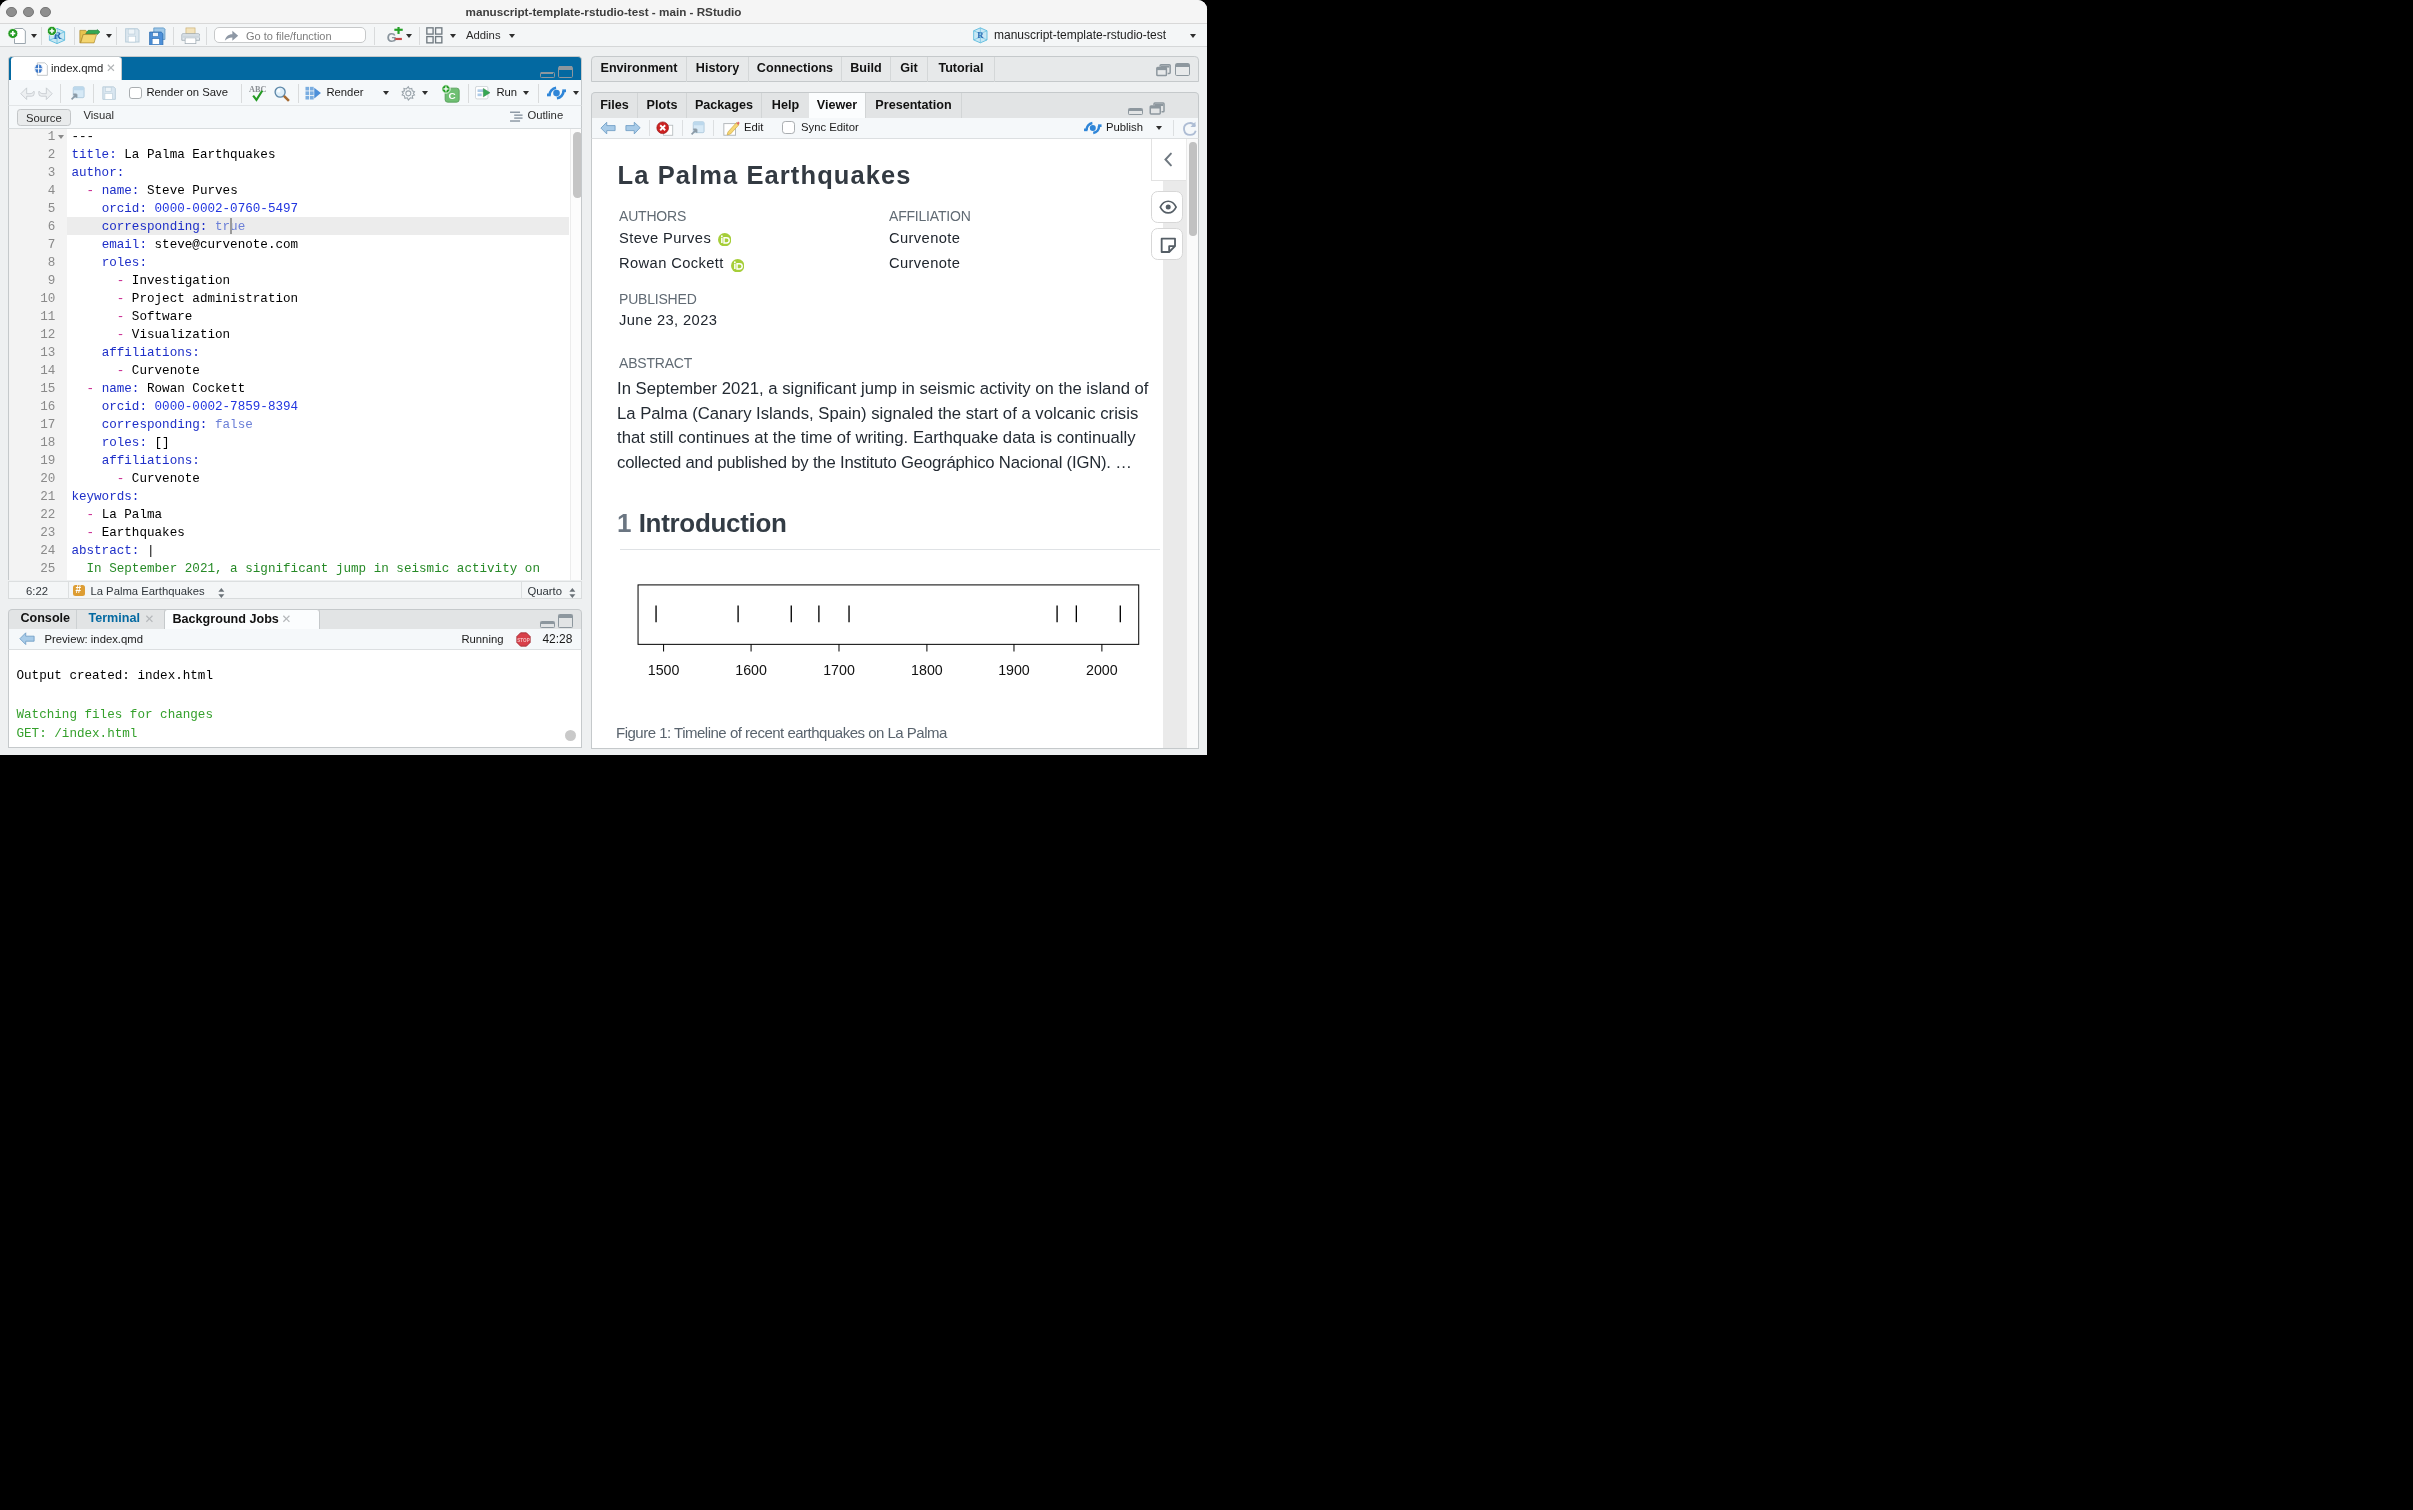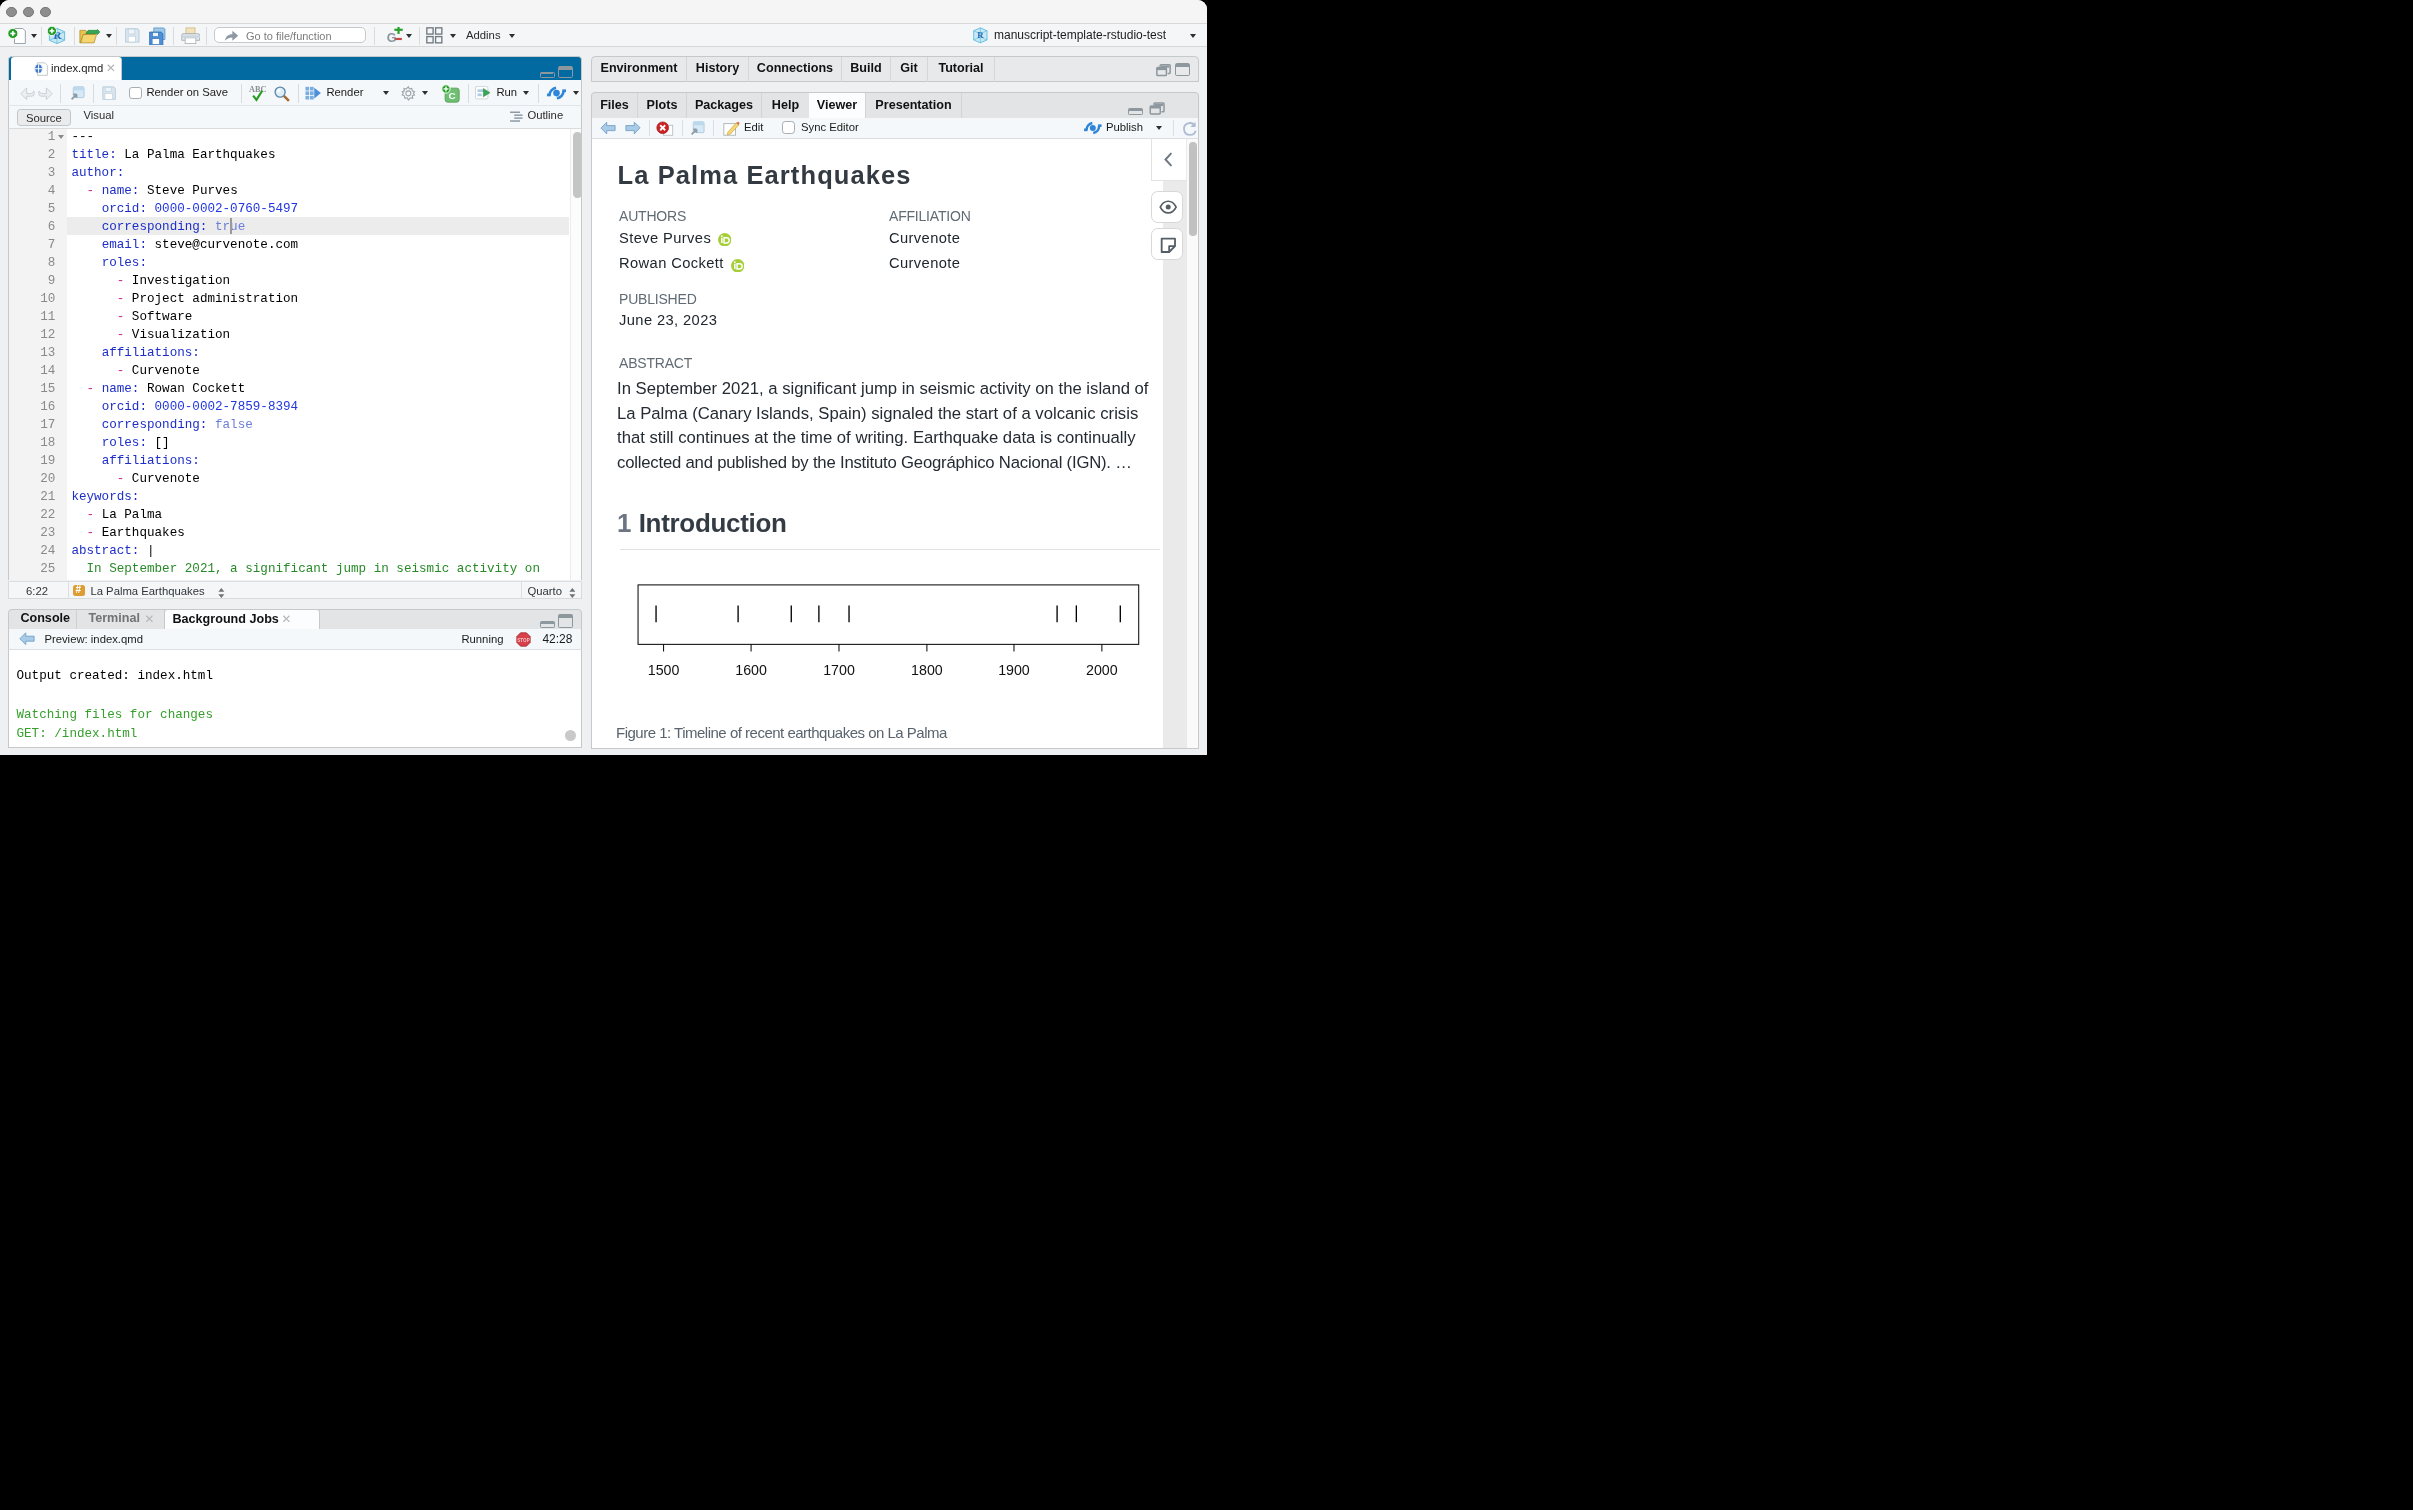--- a/index.html
+++ b/index.html
@@ -111,20 +111,21 @@
 
 </style>
 </head>
 <body>
 <div class="window">
 
   <div class="titlebar">
     <div class="tl" style="left:6.4px;"></div>
     <div class="tl" style="left:23px;"></div>
     <div class="tl" style="left:40px;"></div>
+    <div class="titletext">manuscript-template-rstudio-test - main - RStudio</div>
   </div>
 
   <div class="maintb" id="maintb">
     <div class="abs" style="left:6.7px;top:1.7px;">
       <svg width="20" height="20" viewBox="0 0 24 24">
         <path d="M9 3h10l3 3v15H9z" fill="#fff" stroke="#9aa5ad" stroke-width="1.2"></path>
         <circle cx="7" cy="9" r="6" fill="#259b24" stroke="#fff" stroke-width="1"></circle>
         <rect x="4" y="8" width="6" height="2" fill="#fff"></rect>
           <rect x="6" y="6" width="2" height="6" fill="#fff"></rect>
       </svg>
@@ -401,21 +402,21 @@
       <svg width="6.7" height="10" viewBox="0 0 8 12">
         <path d="M4 0l3.6 4.5H0.4z" fill="#6b7278"></path>
           <path d="M4 12L0.4 7.5h7.2z" fill="#6b7278"></path>
       </svg>
     </div>
   </div>
 
   <div class="con-tabrow" id="contabs">
     <div class="abs" style="left:11px;top:0.8px;font-size:12.6px;font-weight:bold;color:#111;">Console</div>
     <div class="abs" style="left:67px;top:0;width:0.8px;height:20px;background:#cdd1d3;"></div>
-    <div class="abs" style="left:79px;top:0.8px;font-size:12.6px;font-weight:bold;color:#737373;">Terminal</div>
+    <div class="abs" style="left:79px;top:0.8px;font-size:12.6px;font-weight:bold;color:#0369a1;">Terminal</div>
     <div class="abs" style="left:135px;top:1.7px;font-size:11.7px;color:#b4b7ba;">✕</div>
     <div class="abs" style="left:155px;top:-0.8px;width:156px;height:21.4px;background:#fbfdfe;border:0.8px solid #c5c9cb;border-bottom:none;border-radius:3.3px 3.3px 0 0;">
       <div class="abs" style="left:7.1px;top:1.3px;font-size:12.6px;font-weight:bold;color:#111;white-space:nowrap;">Background Jobs</div>
       <div class="abs" style="left:116px;top:2.1px;font-size:11.7px;color:#b4b7ba;">✕</div>
     </div>
     <div class="abs" style="left:531px;top:11.3px;width:14.7px;height:6.7px;border:1.3px solid #8d979e;border-radius:1.3px;">
       <div style="position:absolute;left:-0.4px;top:-0.4px;width:13px;height:2.5px;background:#8d979e;"></div>
     </div>
     <div class="abs" style="left:549px;top:4.2px;width:14.2px;height:13.4px;border:1.3px solid #8d979e;border-radius:1.3px;">
       <div style="position:absolute;left:-0.4px;top:-0.4px;width:12.6px;height:3.3px;background:#8d979e;"></div>

